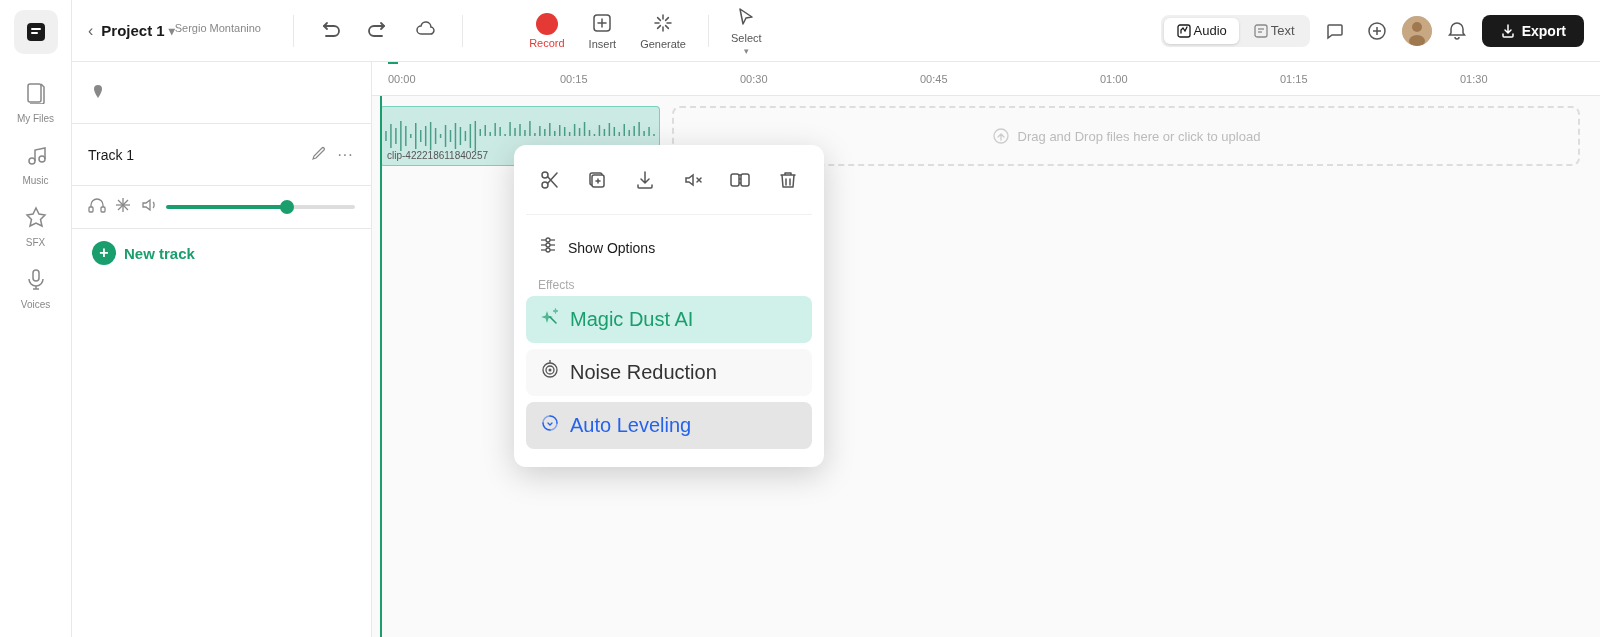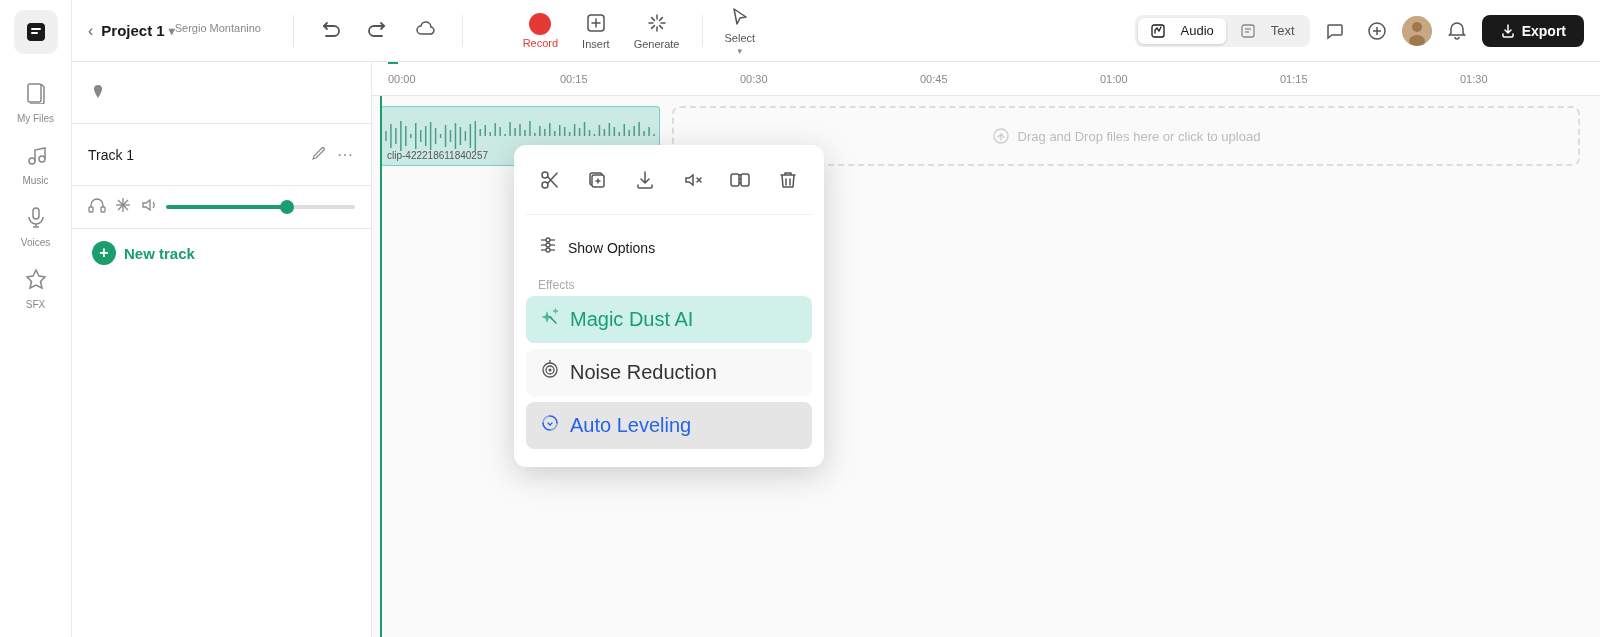--- a/index.html
+++ b/index.html
@@ -44,21 +44,21 @@
     }
     .toolbar-btn-icon { font-size: 18px; }
     .record-btn { color: #e53935; }
     .record-dot { width: 22px; height: 22px; background: #e53935; border-radius: 50%; }
 
     .toolbar-center { flex: 1; display: flex; align-items: center; justify-content: center; gap: 4px; }
     .toolbar-right { display: flex; align-items: center; gap: 8px; }
 
     .mode-toggle { display: flex; background: #f0f0f0; border-radius: 8px; padding: 3px; gap: 2px; }
     .mode-btn {
-      display: flex; align-items: center; gap: 15px; padding: 5px 12px; border-radius: 6px;
+      display: flex; align-items: center; gap: 2px; padding: 5px 12px; border-radius: 6px;
       border: none; cursor: pointer; font-size: 13px; font-weight: 500; background: none; color: #555;
     }
     .mode-btn.active { background: #fff; color: #1a1a1a; box-shadow: 0 1px 3px rgba(0,0,0,0.15); }
 
     .icon-circle-btn {
       width: 34px; height: 34px; border-radius: 50%; border: none; background: none;
       cursor: pointer; display: flex; align-items: center; justify-content: center; font-size: 18px; color: #555;
     }
     .export-btn {
       background: #1a1a1a; color: #fff; border: none; border-radius: 8px;
@@ -174,35 +174,35 @@
           <circle cx="7" cy="17" r="3" stroke="#888" stroke-width="1.5" fill="none"></circle>
           <circle cx="17" cy="15" r="3" stroke="#888" stroke-width="1.5" fill="none"></circle>
           <path d="M10 17V6l10-2v11" stroke="#888" stroke-width="1.5"></path>
         </svg>
       </span>
       <span class="sidebar-nav-label">Music</span>
     </div>
     <div class="sidebar-nav-item">
       <span class="sidebar-nav-icon">
         <svg width="22" height="22" viewBox="0 0 22 22" fill="none">
+          <polygon points="11,2 14,8 20,9 15.5,13.5 17,20 11,17 5,20 6.5,13.5 2,9 8,8" stroke="#888" stroke-width="1.5" fill="none"></polygon>
+        </svg>
+      </span>
+      <span class="sidebar-nav-label">SFX</span>
+    </div>
+    <div class="sidebar-nav-item">
+      <span class="sidebar-nav-icon">
+        <svg width="22" height="22" viewBox="0 0 22 22" fill="none">
           <rect x="8" y="2" width="6" height="11" rx="3" stroke="#888" stroke-width="1.5" fill="none"></rect>
           <path d="M4 11a7 7 0 0014 0" stroke="#888" stroke-width="1.5" fill="none"></path>
           <line x1="11" y1="18" x2="11" y2="21" stroke="#888" stroke-width="1.5"></line>
           <line x1="8" y1="21" x2="14" y2="21" stroke="#888" stroke-width="1.5"></line>
         </svg>
       </span>
       <span class="sidebar-nav-label">Voices</span>
-    </div>
-    <div class="sidebar-nav-item">
-      <span class="sidebar-nav-icon">
-        <svg width="22" height="22" viewBox="0 0 22 22" fill="none">
-          <polygon points="11,2 14,8 20,9 15.5,13.5 17,20 11,17 5,20 6.5,13.5 2,9 8,8" stroke="#888" stroke-width="1.5" fill="none"></polygon>
-        </svg>
-      </span>
-      <span class="sidebar-nav-label">SFX</span>
     </div>
   </div>
 
   <div class="main">
 
     <div class="toolbar">
       <div class="toolbar-left">
         <button class="back-btn">‹</button>
         <div class="project-info">
           <div class="project-title">

